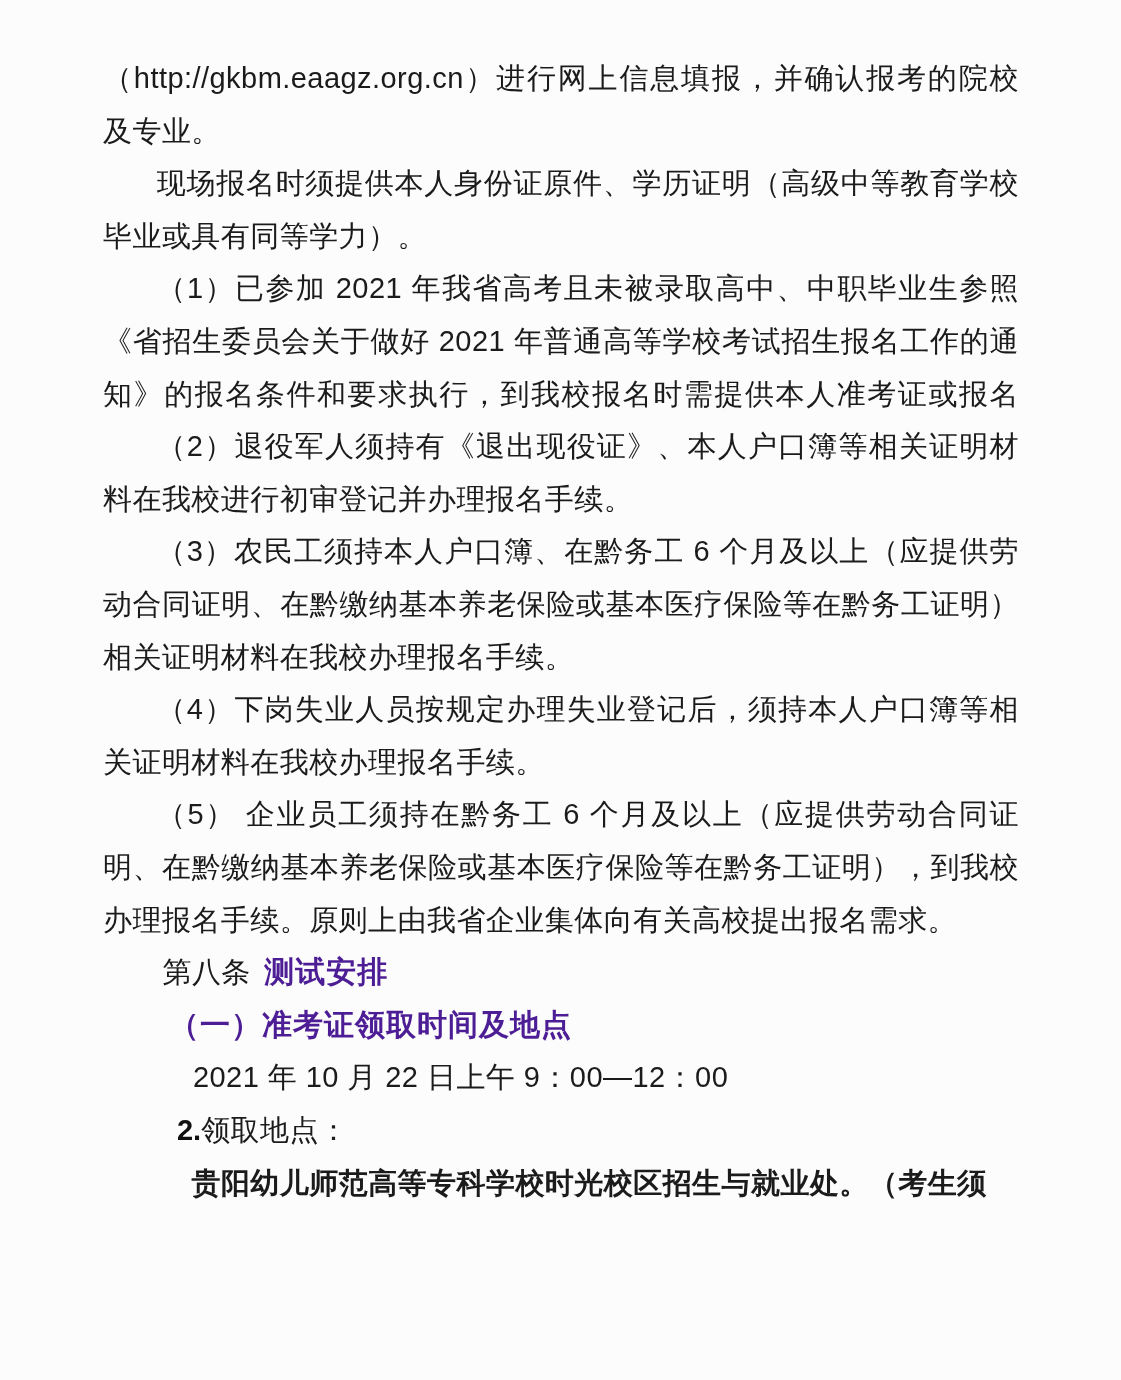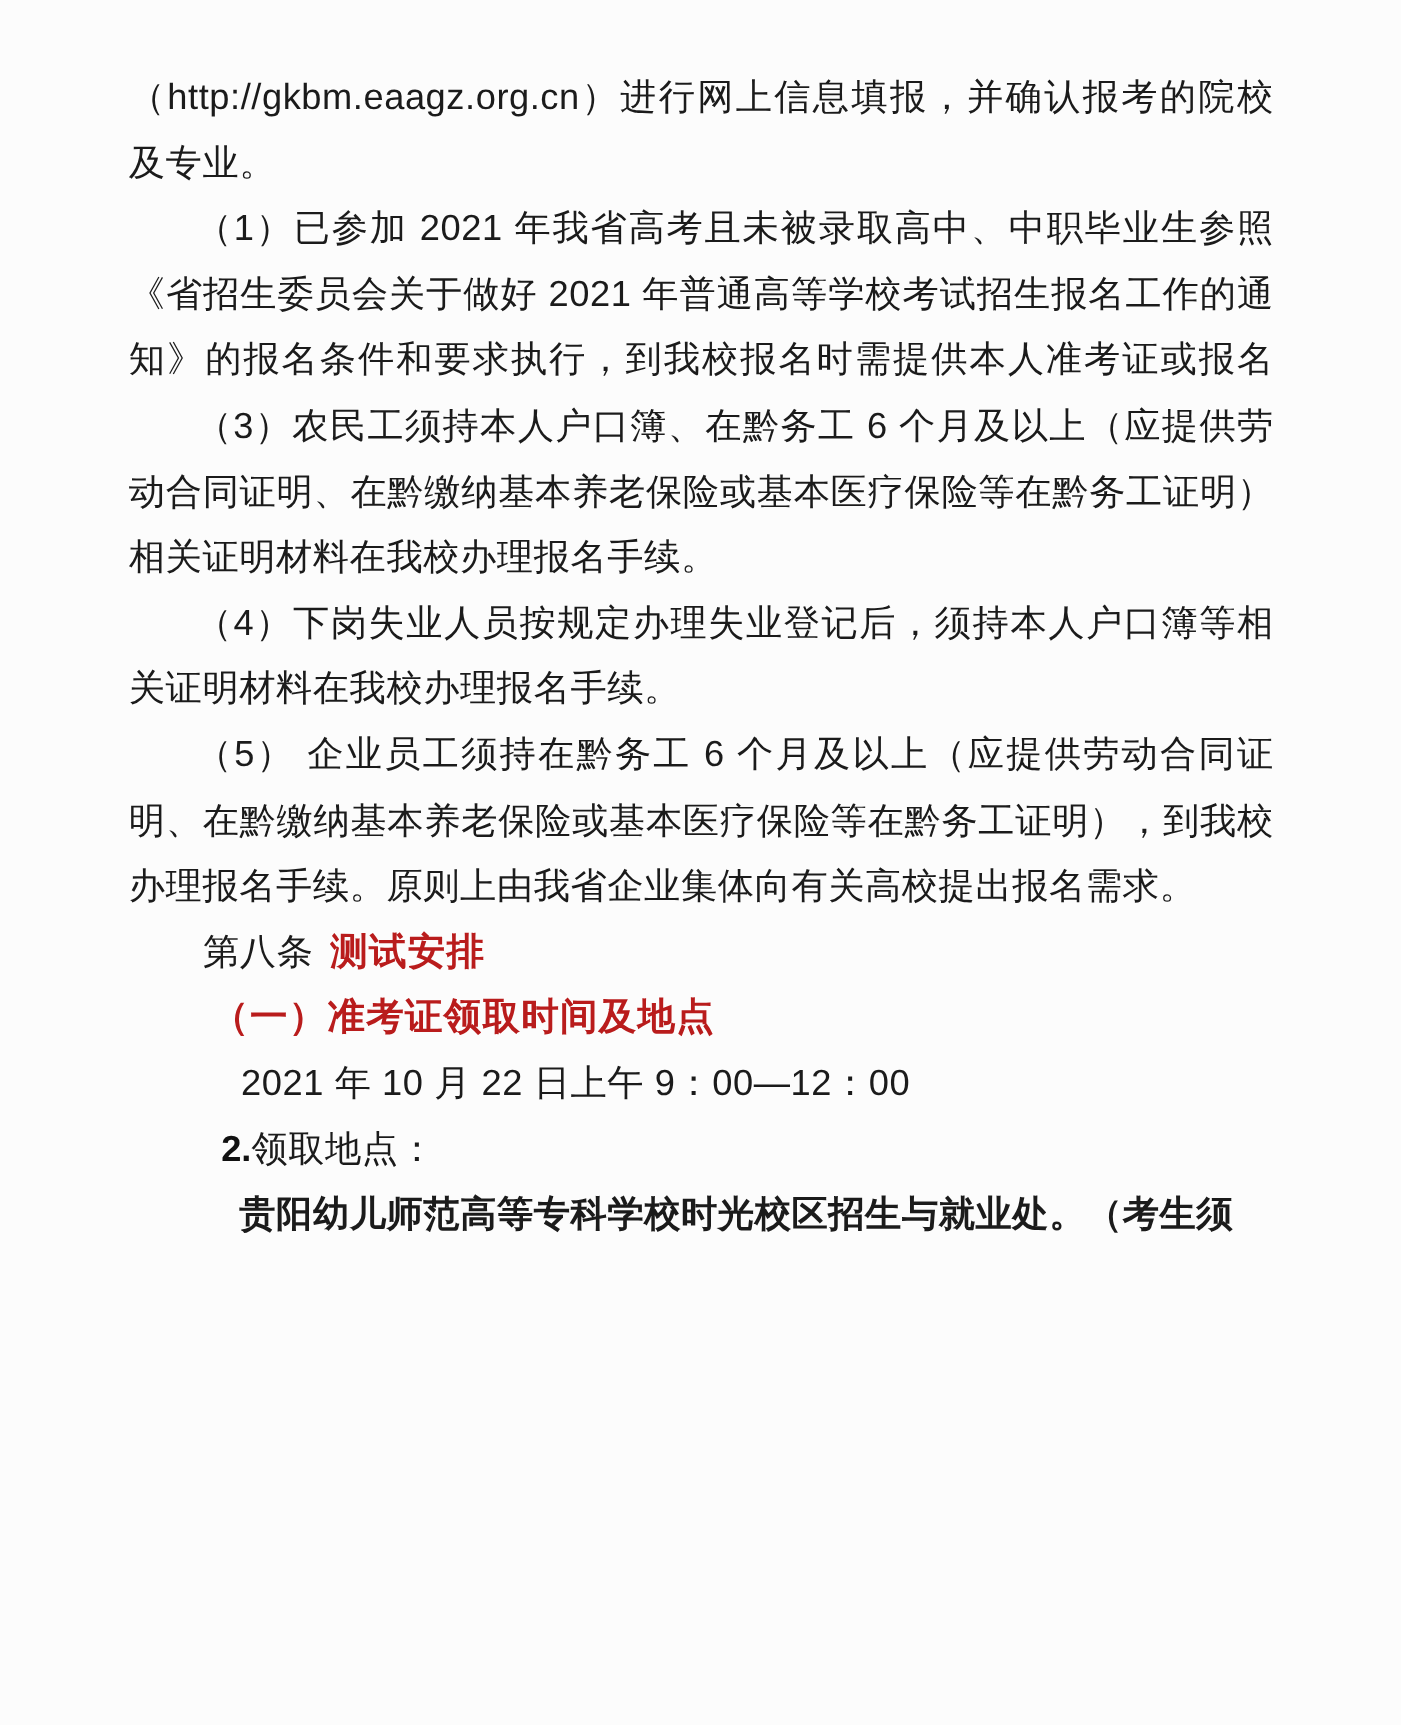--- a/index.html
+++ b/index.html
@@ -44,43 +44,45 @@
   .ind-item  { text-indent: 2.55em; }
   .ind-time  { text-indent: 3.1em; }
   .ind-loc   { text-indent: 3.05em; font-weight: bold; }
   .single {
     text-align: left;
     white-space: nowrap;
   }
   .hei {
     font-family: "Liberation Sans", "DejaVu Sans", sans-serif;
     font-weight: 700;
-    color: #b91c1c;
+    color: #4c1d95;
     font-size: 30px;
     letter-spacing: 1px;
   }
   .art-title { margin-left: 0.45em; }
   .num {
     font-family: "Liberation Sans", "DejaVu Sans", sans-serif;
     font-weight: 700;
     color: #111;
     letter-spacing: 0;
   }
 </style>
 </head>
 <body>
 
 <div class="page">
   <div class="content">
 
     <p class="p h2 ind-none">（http://gkbm.eaagz.org.cn）进行网上信息填报，并确认报考的院校及专业。</p>
 
+    <p class="p h2 ind-body">现场报名时须提供本人身份证原件、学历证明（高级中等教育学校毕业或具有同等学力）。</p>
 
     <p class="p h3 ind-body">（1）已参加 2021 年我省高考且未被录取高中、中职毕业生参照《省招生委员会关于做好 2021 年普通高等学校考试招生报名工作的通知》的报名条件和要求执行，到我校报名时需提供本人准考证或报名表。</p>
 
+    <p class="p h2 ind-body">（2）退役军人须持有《退出现役证》、本人户口簿等相关证明材料在我校进行初审登记并办理报名手续。</p>
 
     <p class="p h3 ind-body">（3）农民工须持本人户口簿、在黔务工 6 个月及以上（应提供劳动合同证明、在黔缴纳基本养老保险或基本医疗保险等在黔务工证明）相关证明材料在我校办理报名手续。</p>
 
     <p class="p h2 ind-body">（4）下岗失业人员按规定办理失业登记后，须持本人户口簿等相关证明材料在我校办理报名手续。</p>
 
     <p class="p h3 ind-body">（5） 企业员工须持在黔务工 6 个月及以上（应提供劳动合同证明、在黔缴纳基本养老保险或基本医疗保险等在黔务工证明），到我校办理报名手续。原则上由我省企业集体向有关高校提出报名需求。</p>
 
 
     <p class="p h1 ind-art single">
       <span>第八条</span><span class="hei art-title">测试安排</span>

